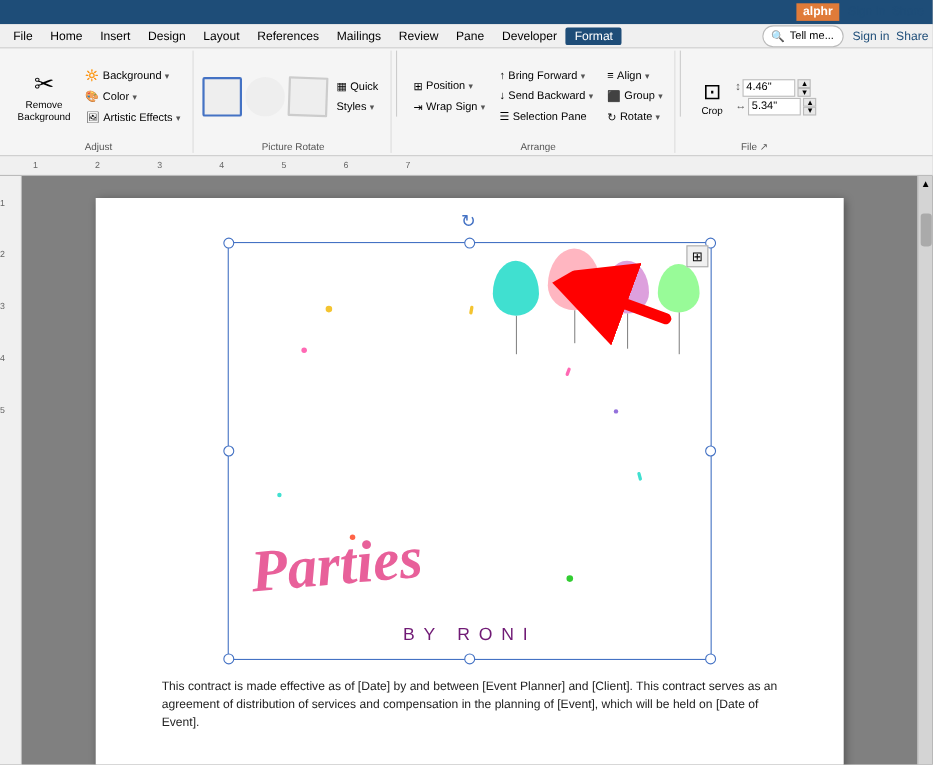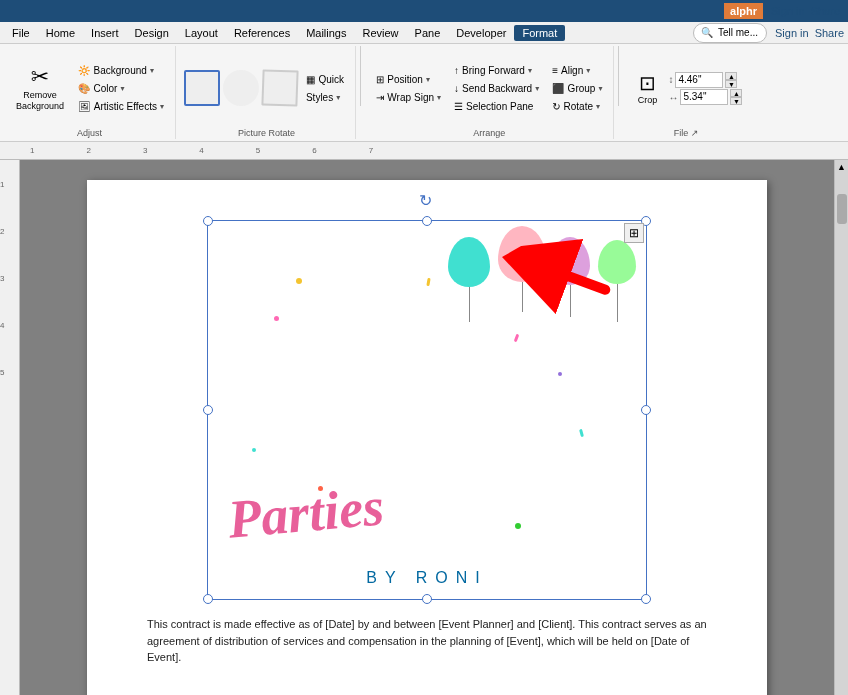--- a/index.html
+++ b/index.html
@@ -587,21 +587,21 @@
               <div style="width:1px;height:32px;background:#888;margin:0 auto;"></div>
             </div>
             <div style="position:relative;">
               <div style="width:38px;height:44px;background:#98fb98;border-radius:50% 50% 50% 50%/60% 60% 40% 40%;"></div>
               <div style="width:1px;height:38px;background:#888;margin:0 auto;"></div>
             </div>
           </div>
 
           <div style="position:absolute;bottom:55px;left:20px;font-size:54px;color:#e8609a;font-style:italic;font-weight:bold;font-family:Georgia,serif;transform:rotate(-5deg);z-index:2;">Parties</div>
 
-          <div style="position:absolute;bottom:12px;left:50%;transform:translateX(-50%);font-size:16px;color:#0369a1;letter-spacing:8px;font-family:Arial,sans-serif;white-space:nowrap;">BY RONI</div>
+          <div style="position:absolute;bottom:12px;left:50%;transform:translateX(-50%);font-size:16px;color:#701a75;letter-spacing:8px;font-family:Arial,sans-serif;white-space:nowrap;">BY RONI</div>
         </div>
 
         <div class="handle tl"></div>
         <div class="handle tm"></div>
         <div class="handle tr"></div>
         <div class="handle ml"></div>
         <div class="handle mr"></div>
         <div class="handle bl"></div>
         <div class="handle bm"></div>
         <div class="handle br"></div>

